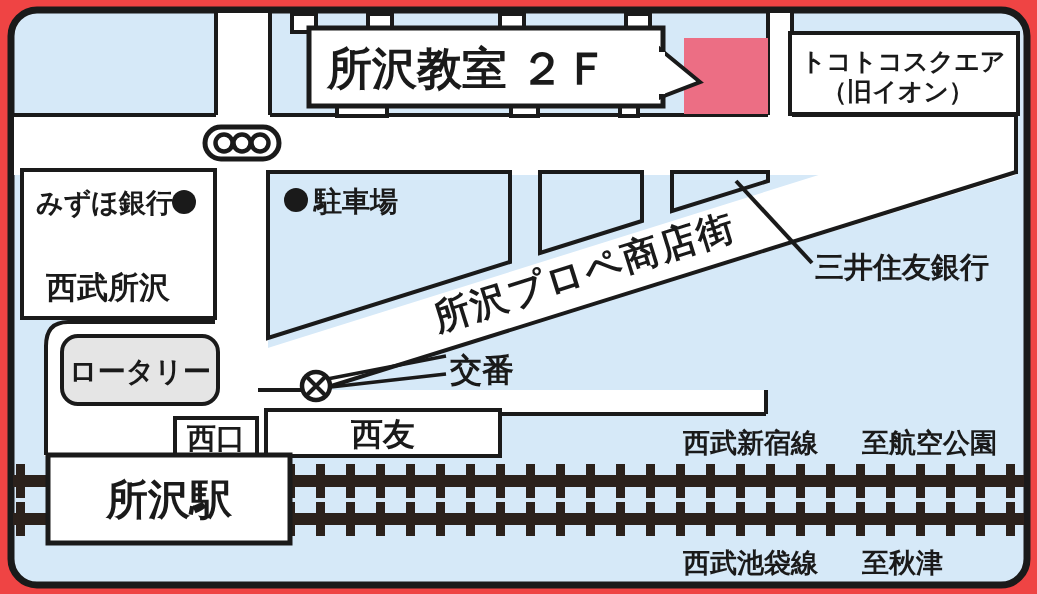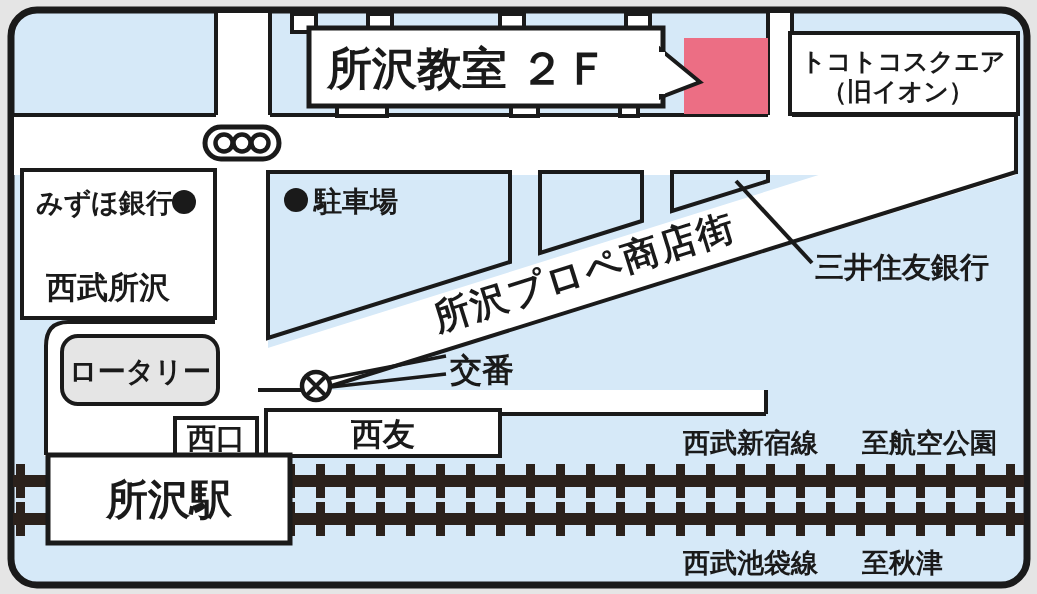--- a/index.html
+++ b/index.html
@@ -1,16 +1,16 @@
 <!DOCTYPE html>
 <html><head>
 <meta charset="utf-8">
 <style>
   html,body{margin:0;padding:0;background:#fff;}
-  .stage{position:relative;width:1037px;height:594px;background:#e5e5e5;overflow:hidden;
+  .stage{position:relative;width:1037px;height:594px;background:#ef4444;overflow:hidden;
          font-family:"Liberation Sans","DejaVu Sans",sans-serif;}
   svg text{font-family:"Liberation Sans","DejaVu Sans",sans-serif;font-weight:bold;fill:#1a1a1a;}
 </style>
 </head>
 <body>
 
 <div class="stage">
 <svg width="1037" height="594" viewBox="0 0 1037 594">
 
   <rect x="11" y="10" width="1016" height="575" rx="26" fill="#d6e9f8" stroke="#1a1a1a" stroke-width="7"></rect>

